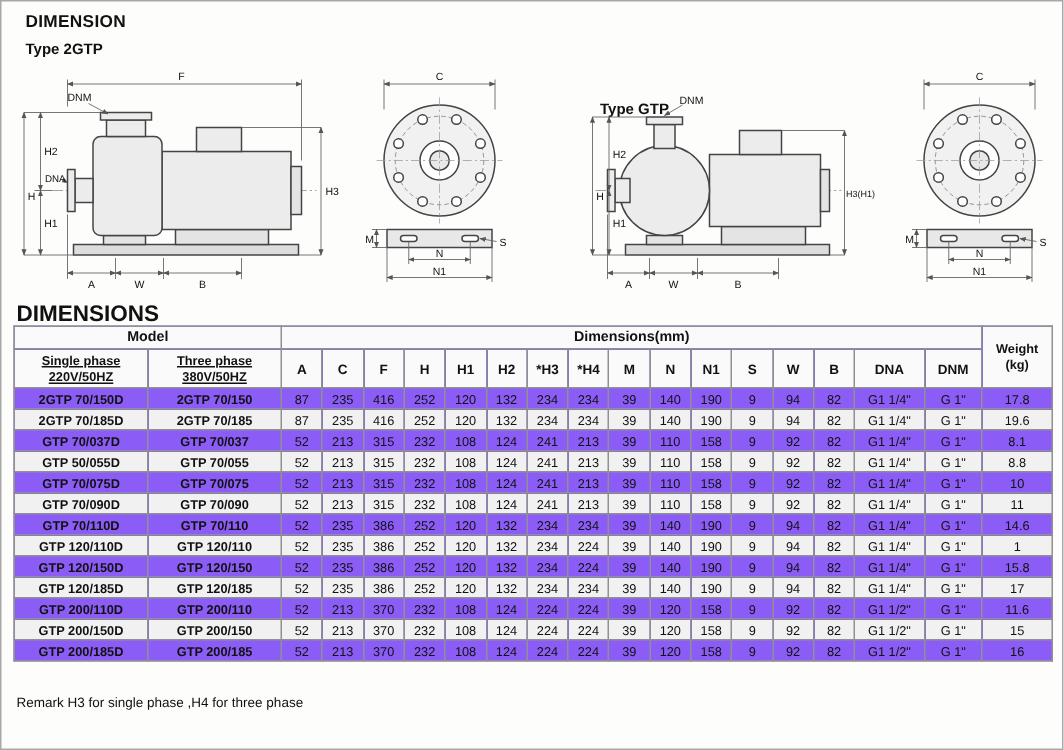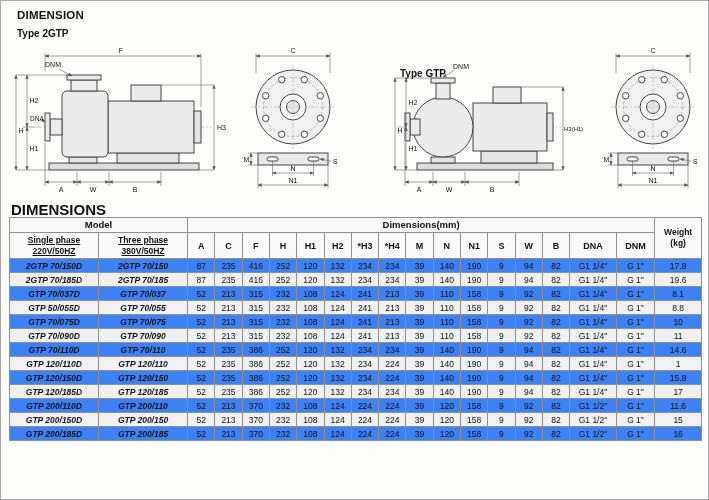--- a/index.html
+++ b/index.html
@@ -21,32 +21,32 @@
   .drawing { position: absolute; top: 42px; }
   #svg-2gtp-side  { left: 8px; }
   #svg-2gtp-front { left: 242px; }
   #svg-gtp-side   { left: 388px; }
   #svg-gtp-front  { left: 602px; }
   svg text { font-family: "Liberation Sans", "DejaVu Sans", sans-serif; font-size: 7px; fill: #111; }
 
   table {
     position: absolute; left: 8px; top: 216px; width: 693px;
     border-collapse: collapse; table-layout: fixed;
-    font-size: 9px; color: #111; background: #3b82f6;
+    font-size: 9px; color: #111; background: #8b5cf6;
     border: 1px solid #777;
   }
   th, td {
     border: 1px solid #909090; text-align: center;
     padding: 0; height: 14px; line-height: 12px; overflow: hidden;
   }
   thead th { font-weight: bold; background: #fafafa; }
   .group-h { height: 15px; font-size: 9.5px; }
   .sub-h { white-space: pre-line; font-size: 8.5px; height: 26px; line-height: 11px; text-decoration: underline; }
   .weight-h { white-space: pre-line; font-size: 8.5px; line-height: 11px; }
-  .model-cell { font-weight: bold; font-size: 8.5px; font-style: italic; }
+  .model-cell { font-weight: bold; font-size: 8.5px; }
   .dim-cell { font-size: 8.5px; }
   .weight-cell { font-size: 8.5px; }
   tbody tr:nth-child(even) td { background: #f1f1f1; }
   #remark { position: absolute; left: 10px; top: 462px; font-size: 9px; }
 </style>
 </head>
 <body>
 
 <div class="page">
 
@@ -577,14 +577,15 @@
           <td class="dim-cell">9</td>
           <td class="dim-cell">92</td>
           <td class="dim-cell">82</td>
           <td class="dim-cell">G1 1/2"</td>
           <td class="dim-cell">G 1"</td>
           <td class="weight-cell">16</td>
         </tr>
       </tbody>
   </table>
 
+  <div id="remark">Remark  H3 for single phase ,H4 for three phase</div>
 
 </div>
 
 </body></html>

